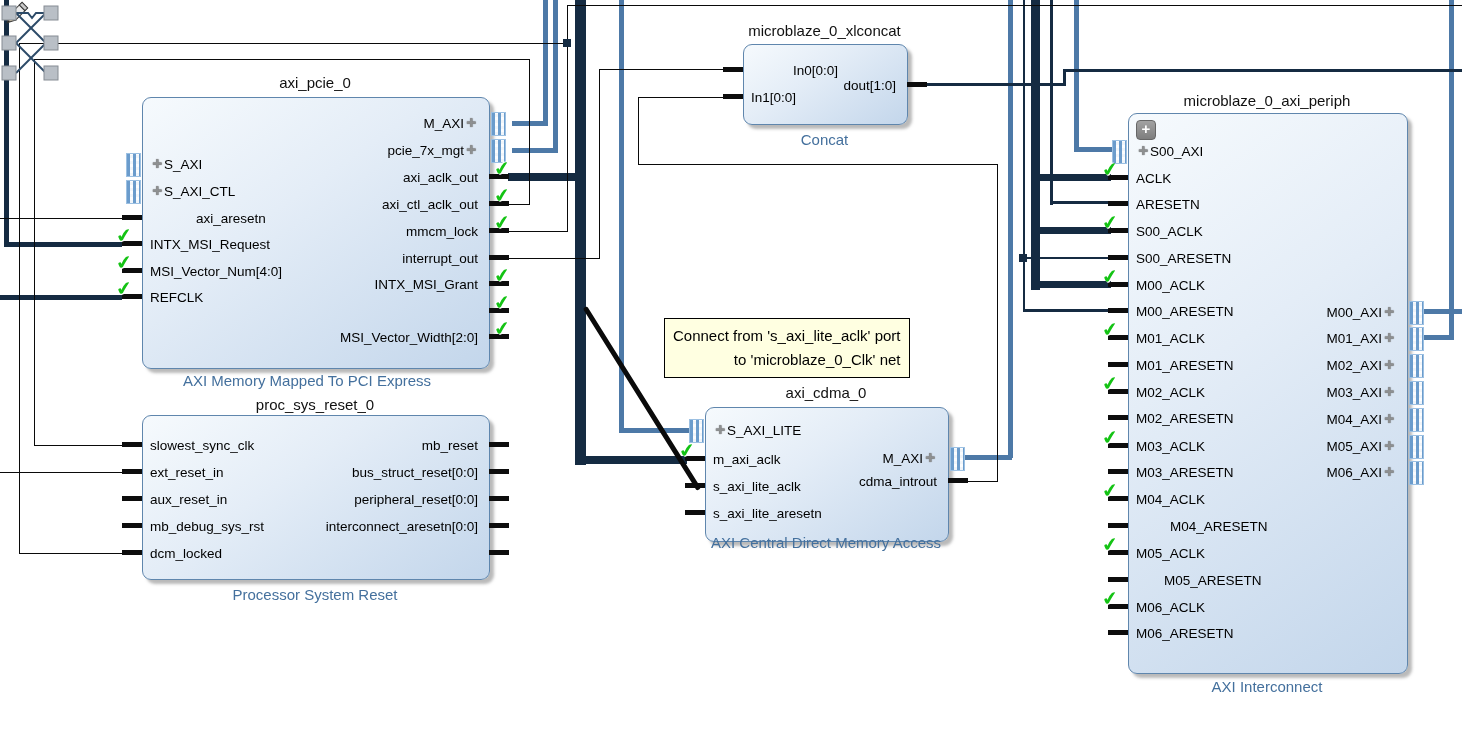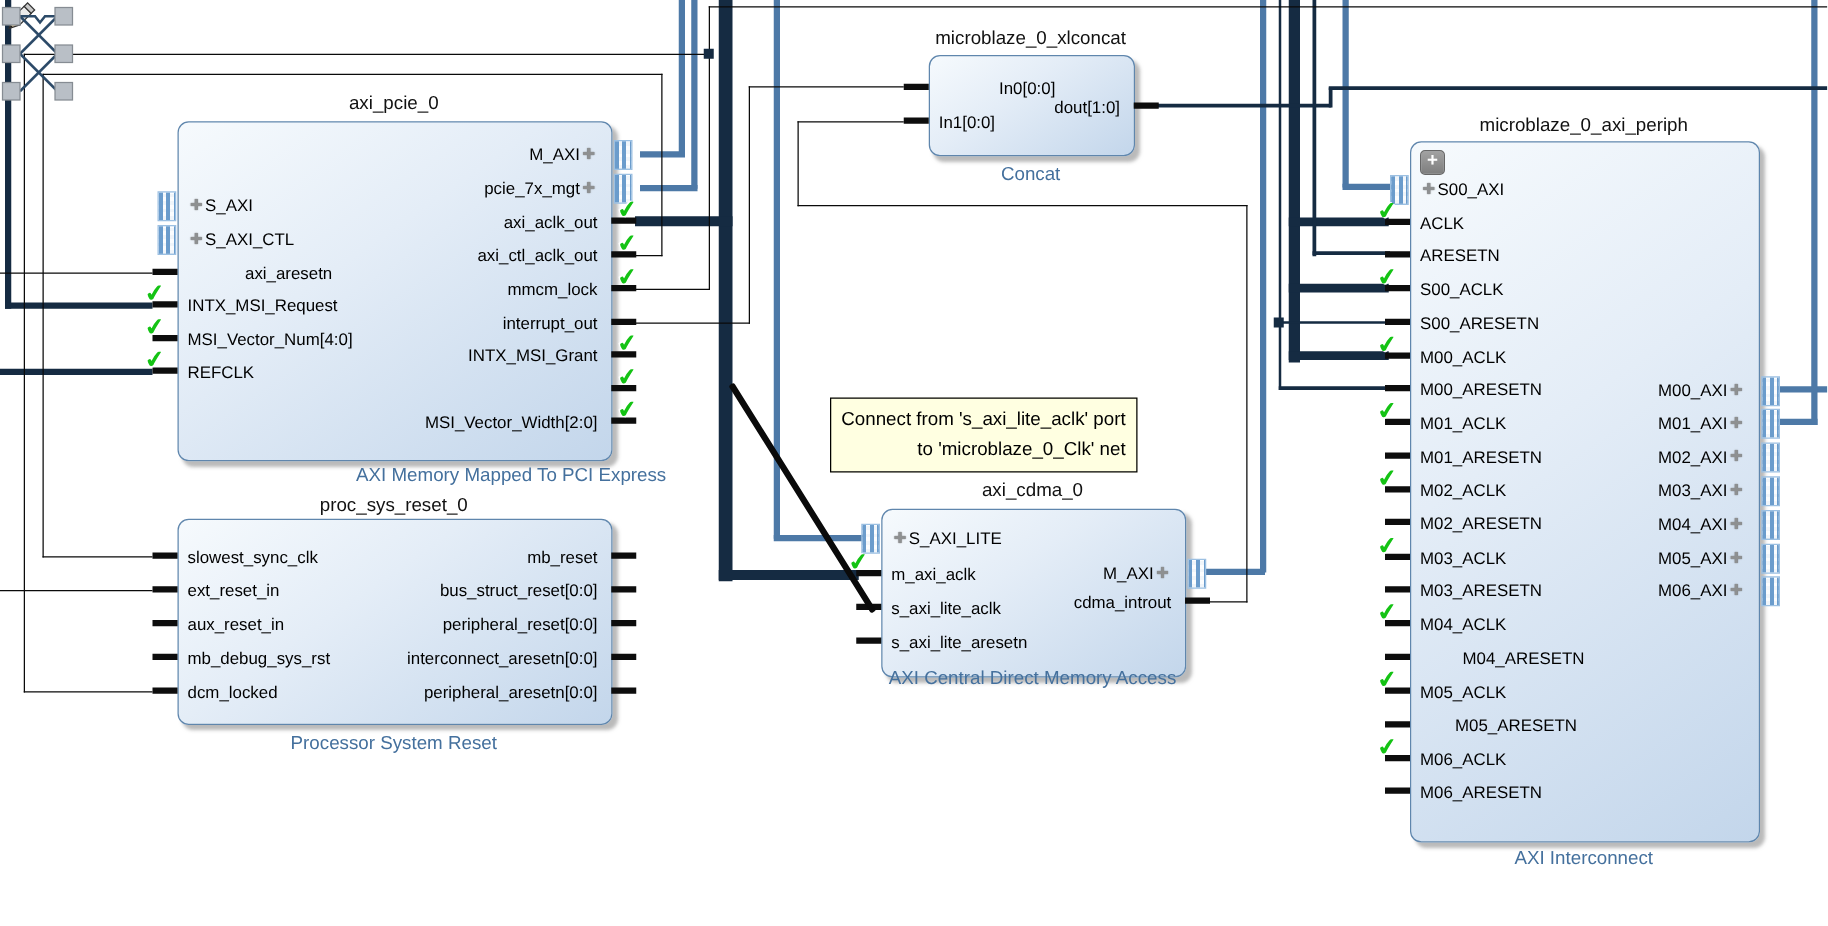--- a/index.html
+++ b/index.html
@@ -85,21 +85,21 @@
     <div class="wire wt" style="left: 599px; top: 69px; width: 124px; height: 1px;"></div>
     <div class="wire wt" style="left: 947px; top: 481px; width: 51px; height: 1px;"></div>
     <div class="wire wt" style="left: 997px; top: 164px; width: 1px; height: 318px;"></div>
     <div class="wire wt" style="left: 638px; top: 164px; width: 360px; height: 1px;"></div>
     <div class="wire wt" style="left: 638px; top: 97px; width: 1px; height: 68px;"></div>
     <div class="wire wt" style="left: 638px; top: 97px; width: 85px; height: 1px;"></div>
     <div class="dot" style="left: 563px; top: 39px;"></div>
     <div class="dot" style="left: 1019px; top: 254px;"></div>
     <div class="block" style="left: 142px; top: 97px; width: 346px; height: 270px;"></div>
     <div class="btitle" style="left: 115px; top: 74px; width: 400px;">axi_pcie_0</div>
-    <div class="bcaption" style="left: 133px; top: 372px; width: 400px; text-align: right;">AXI Memory Mapped To PCI Express</div>
+    <div class="bcaption" style="left: 107px; top: 372px; width: 400px;">AXI Memory Mapped To PCI Express</div>
     <div class="prow" style="left: 150px; top: 154px; width: 233px;">
       <span class="plus">✚</span>
       <span>S_AXI</span>
     </div>
     <div class="tile" style="left: 126px; top: 153px;"></div>
     <div class="prow" style="left: 150px; top: 181px; width: 233px;">
       <span class="plus">✚</span>
       <span>S_AXI_CTL</span>
     </div>
     <div class="tile" style="left: 126px; top: 180px;"></div>
@@ -195,28 +195,25 @@
     </div>
     <div class="stub" style="left: 489px; top: 469px; width: 20px; height: 5px;"></div>
     <div class="prow r" style="left: 245px; top: 489px; width: 233px;">
       <span>peripheral_reset[0:0]</span>
     </div>
     <div class="stub" style="left: 489px; top: 496px; width: 20px; height: 5px;"></div>
     <div class="prow r" style="left: 245px; top: 516px; width: 233px;">
       <span>interconnect_aresetn[0:0]</span>
     </div>
     <div class="stub" style="left: 489px; top: 523px; width: 20px; height: 5px;"></div>
-    <div class="prow r" style="left: 245px; top: 543px; width: 233px;">
-      <span>peripheral_aresetn[0:0]</span>
-    </div>
     <div class="stub" style="left: 489px; top: 550px; width: 20px; height: 5px;"></div>
     <div class="block" style="left: 743px; top: 44px; width: 163px; height: 79px;"></div>
     <div class="btitle" style="left: 624.5px; top: 22px; width: 400px;">microblaze_0_xlconcat</div>
     <div class="bcaption" style="left: 624.5px; top: 131px; width: 400px;">Concat</div>
-    <div class="prow" style="left: 751px; top: 60px; width: 141.5px; justify-content: center;">
+    <div class="prow" style="left: 793px; top: 60px; width: 141.5px;">
       <span>In0[0:0]</span>
     </div>
     <div class="stub" style="left: 723px; top: 67px; width: 20px; height: 5px;"></div>
     <div class="prow" style="left: 751px; top: 87px; width: 141.5px;">
       <span>In1[0:0]</span>
     </div>
     <div class="stub" style="left: 723px; top: 94px; width: 20px; height: 5px;"></div>
     <div class="prow r" style="left: 754.5px; top: 75px; width: 141.5px;">
       <span>dout[1:0]</span>
     </div>

